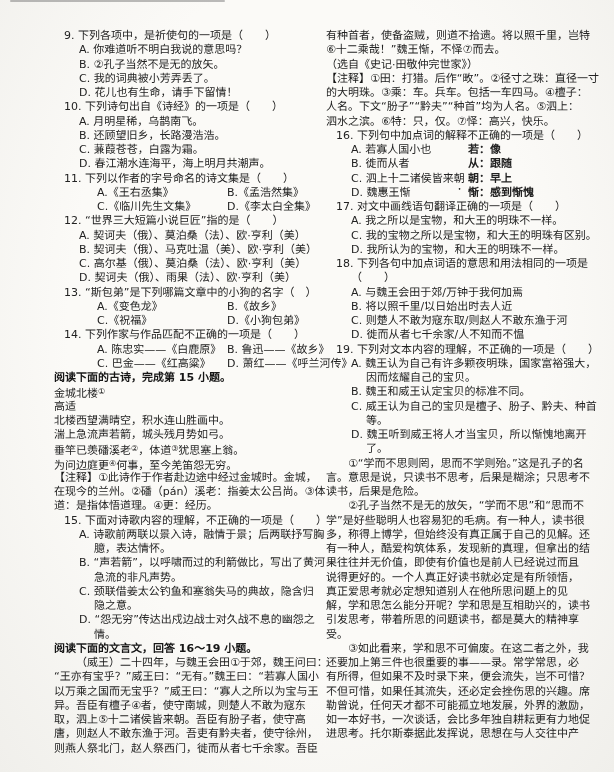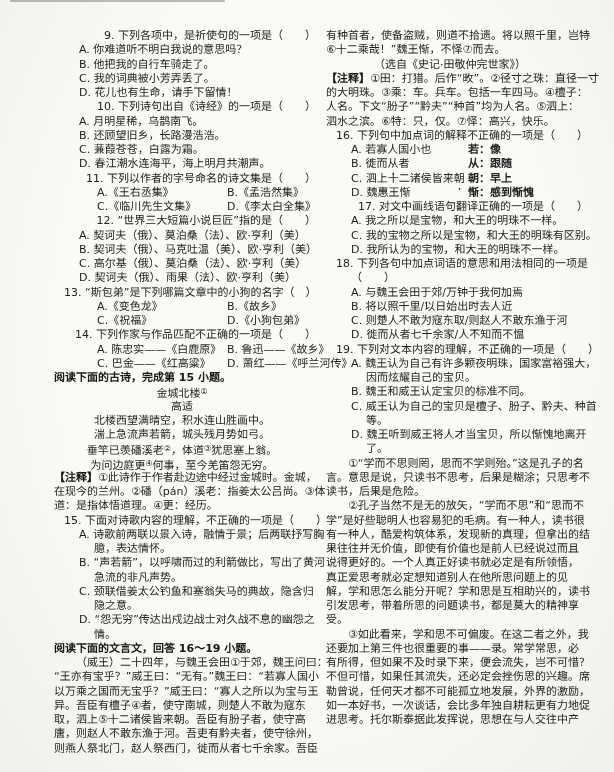--- a/index.html
+++ b/index.html
@@ -6,47 +6,47 @@
   body{width:614px;height:772px;font-family:"DejaVu Sans",sans-serif;}
   .page{
     position:relative;width:614px;height:772px;overflow:hidden;
     background:radial-gradient(ellipse at 50% 42%, #fbfaf7 55%, #f0efeb 100%);
     color:#222;
   }
   .artifact-top{position:absolute;top:0;left:10px;width:215px;height:2px;background:#6b6b6b;opacity:.45;border-radius:1px;}
   .cols{position:absolute;top:29px;left:54px;display:flex;gap:10px;}
   .col{width:262px;flex:none;}
   .line{position:relative;height:14.25px;line-height:14.25px;font-size:11px;white-space:nowrap;}
-  .q{padding-left:10px;text-align:right;}
+  .q{padding-left:10px;}
   .o1{padding-left:25px;}
   .o2{padding-left:40px;}
-  .ctr{text-align:center;padding-right:6px;}
-  .rt{text-align:center;padding-right:14px;}
+  .ctr{text-align:left;padding-right:6px;}
+  .rt{text-align:left;padding-right:14px;}
   .p1{text-indent:22px;}
   .b{font-weight:bold;color:#161616;}
-  span.b{font-weight:bold;color:#161616;}
+  span.b{font-weight:normal;color:#161616;}
   .ul{text-underline-offset:2px;}
   .dot{
     -webkit-text-emphasis:filled dot;-webkit-text-emphasis-position:under right;
     text-emphasis:filled dot;text-emphasis-position:under right;
   }
   .sup{font-size:8px;vertical-align:3px;}
   .g2{display:inline-block;min-width:130px;margin-left:18px;}
   .gl{position:absolute;left:142px;top:0;font-weight:bold;}
 </style>
 </head>
 <body>
 
 <div class="page">
   <div class="artifact-top"></div>
   <div class="cols">
     <div class="col">
         <div class="line q"><span>9. 下列各项中，是祈使句的一项是（　　）</span></div>
         <div class="line o1"><span>A. 你难道听不明白我说的意思吗？</span></div>
-        <div class="line o1"><span>B. 他把我的自行车骑走了。</span></div>
+        <div class="line o1"><span>B. ②孔子当然不是无的放矢。</span></div>
         <div class="line o1"><span>C. 我的词典被小芳弄丢了。</span></div>
         <div class="line o1"><span>D. 花儿也有生命，请手下留情！</span></div>
         <div class="line q"><span>10. 下列诗句出自《诗经》的一项是（　　）</span></div>
         <div class="line o1"><span>A. 月明星稀，乌鹊南飞。</span></div>
         <div class="line o1"><span>B. 还顾望旧乡，长路漫浩浩。</span></div>
         <div class="line o1"><span>C. 蒹葭苍苍，白露为霜。</span></div>
         <div class="line o1"><span>D. 春江潮水连海平，海上明月共潮声。</span></div>
         <div class="line q"><span>11. 下列以作者的字号命名的诗文集是（　　）</span></div>
         <div class="line o1"><span class="g2">A.《王右丞集》</span><span>B.《孟浩然集》</span></div>
         <div class="line o1"><span class="g2">C.《临川先生文集》</span><span>D.《李太白全集》</span></div>
@@ -118,20 +118,21 @@
         <div class="line o1"><span>B. 魏王和威王认定宝贝的标准不同。</span></div>
         <div class="line o1"><span>C. 威王认为自己的宝贝是檀子、朌子、黔夫、种首</span></div>
         <div class="line o2"><span>等。</span></div>
         <div class="line o1"><span>D. 魏王听到威王将人才当宝贝，所以惭愧地离开</span></div>
         <div class="line o2"><span>了。</span></div>
         <div class="line p1"><span>①“学而不思则罔，思而不学则殆。”这是孔子的名</span></div>
         <div class="line"><span>言。意思是说，只读书不思考，后果是糊涂；只思考不</span></div>
         <div class="line"><span>读书，后果是危险。</span></div>
         <div class="line p1"><span>②孔子当然不是无的放矢，“学而不思”和“思而不</span></div>
         <div class="line"><span>学”是好些聪明人也容易犯的毛病。有一种人，读书很</span></div>
+        <div class="line"><span>多，称得上博学，但始终没有真正属于自己的见解。还</span></div>
         <div class="line"><span>有一种人，酷爱构筑体系，发现新的真理，但拿出的结</span></div>
         <div class="line"><span>果往往并无价值，即使有价值也是前人已经说过而且</span></div>
         <div class="line"><span>说得更好的。一个人真正好读书就必定是有所领悟，</span></div>
         <div class="line"><span>真正爱思考就必定想知道别人在他所思问题上的见</span></div>
         <div class="line"><span>解，学和思怎么能分开呢？学和思是互相助兴的，读书</span></div>
         <div class="line"><span>引发思考，带着所思的问题读书，都是莫大的精神享</span></div>
         <div class="line"><span>受。</span></div>
         <div class="line p1"><span>③如此看来，学和思不可偏废。在这二者之外，我</span></div>
         <div class="line"><span>还要加上第三件也很重要的事——录。常学常思，必</span></div>
         <div class="line"><span>有所得，但如果不及时录下来，便会流失，岂不可惜？</span></div>

